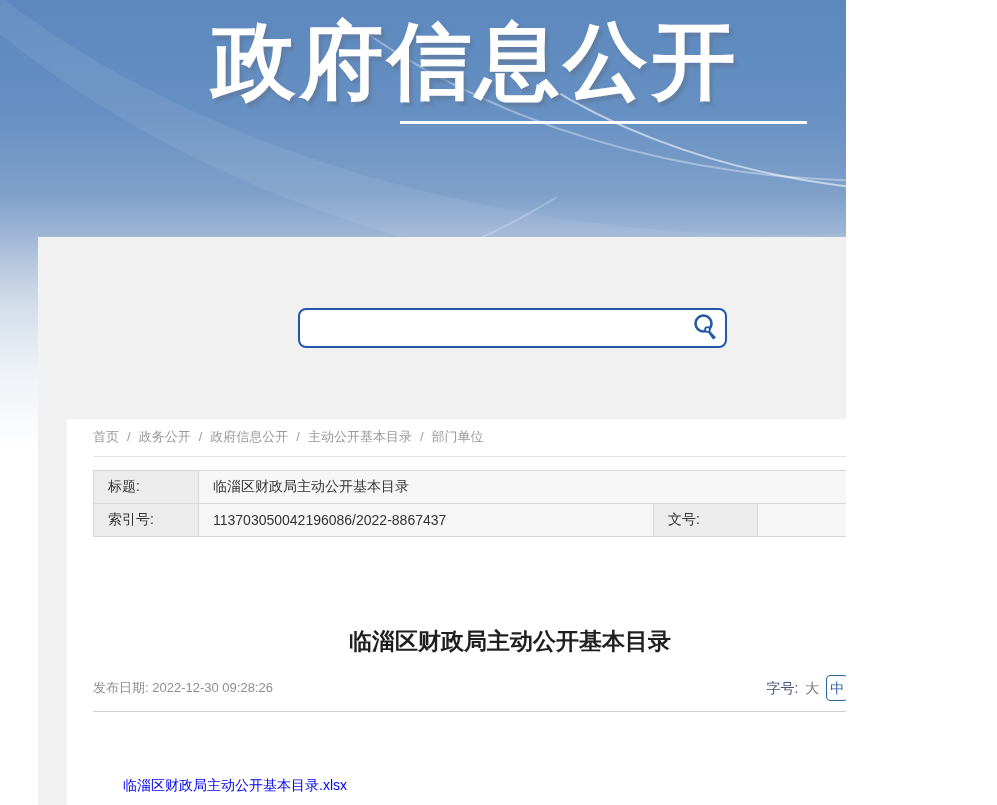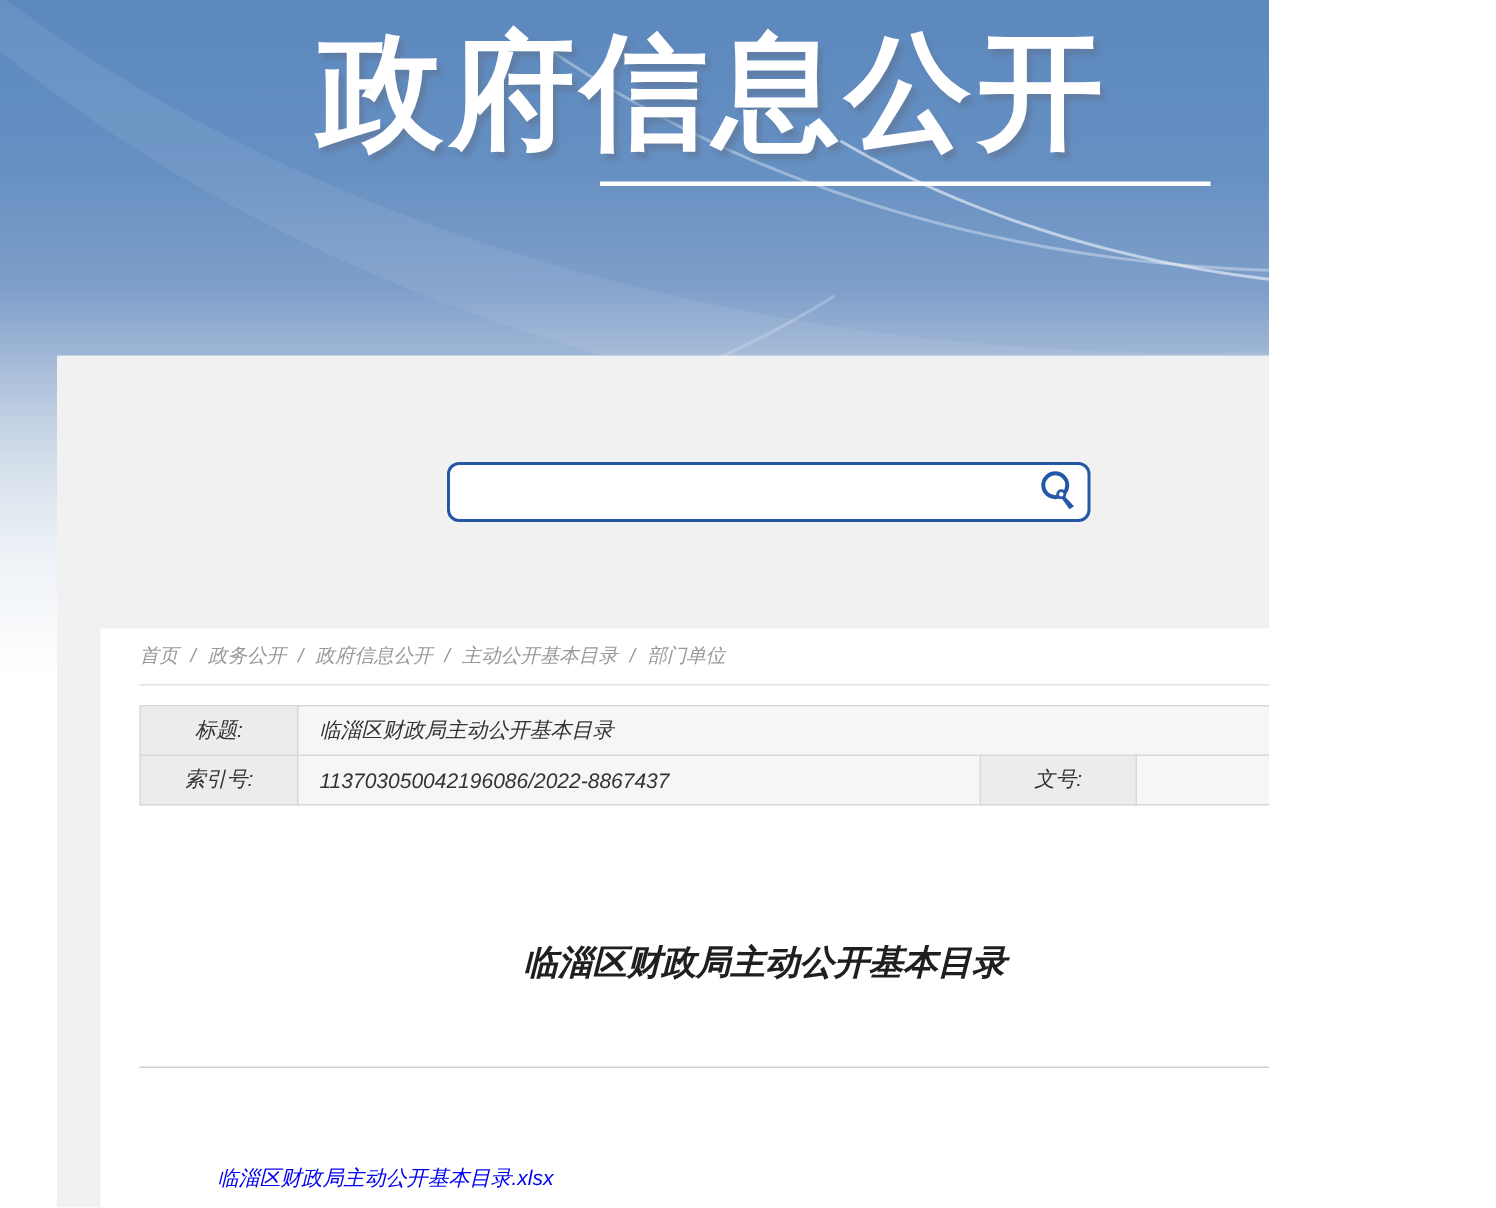--- a/index.html
+++ b/index.html
@@ -40,50 +40,50 @@
     display:flex; align-items:center;
   }
   .search-input {
     flex:1; height:100%; border:none; outline:none; background:transparent;
     padding:0 12px; font-size:15px; font-family:"Liberation Sans", sans-serif;
   }
   .search-btn { width:40px; height:36px; border:none; background:transparent; cursor:pointer;
                 display:flex; align-items:center; justify-content:center; }
 
   
-  .card { position:absolute; left:29px; top:182px; width:891px; height:386px; background:#ffffff;font-style:italic; }
+  .card { position:absolute; left:29px; top:182px; width:891px; height:386px; background:#ffffff; }
 
   .breadcrumb { position:absolute; left:26px; top:8px; width:834px; height:20px;
                 font-size:13px; color:#999; line-height:20px; white-space:nowrap; }
   .breadcrumb a { color:#999; text-decoration:none; cursor:pointer; }
   .bc-sep { color:#999; margin:0 8px; }
   .divider1 { position:absolute; left:26px; top:37px; width:834px; height:0; border-top:1px solid #e3e3e3; }
 
   table.info { position:absolute; left:26px; top:51px; width:834px; border-collapse:collapse; table-layout:fixed; }
   table.info td { border:1px solid #d8d8d8; height:33px; font-size:14px; color:#333; padding:0 14px; }
-  td.lbl { background:#ececec; text-align:center; padding:0 4px; }
+  td.lbl { background:#ececec; padding:0 4px; }
   td.val { background:#f6f6f6; text-align:left; }
 
   .article-title { position:absolute; left:26px; top:206px; width:834px; height:32px;
                    text-align:center; font-size:23px; font-weight:bold; color:#1f1f1f; line-height:32px; }
 
   .meta-row { position:absolute; left:26px; top:257px; width:834px; height:24px;
               font-size:13px; line-height:24px; }
   .pub-date { color:#8f8f8f; }
   .fontsize-widget { position:absolute; right:12px; top:0; height:24px; color:#666;
                      display:flex; align-items:center; gap:7px; font-size:14px; }
   .fs-label { color:#41536e; }
   .fs-opt { color:#777; cursor:pointer; }
   .fs-opt.selected { color:#2b5fa8; border:1px solid #2b5fa8; border-radius:4px; padding:0 3px; }
   .fs-div { color:#333; }
   .print-btn { color:#666; cursor:pointer; }
 
   .divider2 { position:absolute; left:26px; top:292px; width:834px; height:0; border-top:1px solid #cfcfcf; }
 
-  .attachment { position:absolute; left:56px; top:358px; font-size:14px;margin-left:22px; }
+  .attachment { position:absolute; left:56px; top:358px; font-size:14px; }
   .attachment a { color:#0000ee; text-decoration:none; cursor:pointer; }
 </style>
 </head>
 <body>
 
 <div id="page">
 
   <div class="banner">
     <div class="wave w3"></div>
     <div class="wave w2"></div>
@@ -132,20 +132,34 @@
           <td class="lbl">索引号:</td>
           <td class="val">113703050042196086/2022-8867437</td>
           <td class="lbl">文号:</td>
           <td class="val"></td>
         </tr>
       </tbody>
         </table>
 
       <div class="article-title">临淄区财政局主动公开基本目录</div>
 
+      <div class="meta-row">
+        <span class="pub-date">
+          <span>发布日期:</span>
+          <span>2022-12-30 09:28:26</span>
+        </span>
+        <span class="fontsize-widget">
+          <span class="fs-label">字号:</span>
+          <span class="fs-opt">大</span>
+          <span class="fs-opt selected">中</span>
+          <span class="fs-opt">小</span>
+          <span class="fs-div">|</span>
+          <span class="print-btn">打印</span>
+        </span>
+      </div>
 
       <div class="divider2"></div>
 
       <div class="attachment">
         <a>临淄区财政局主动公开基本目录.xlsx</a>
       </div>
 
     </div>
   </div>
 </div>

